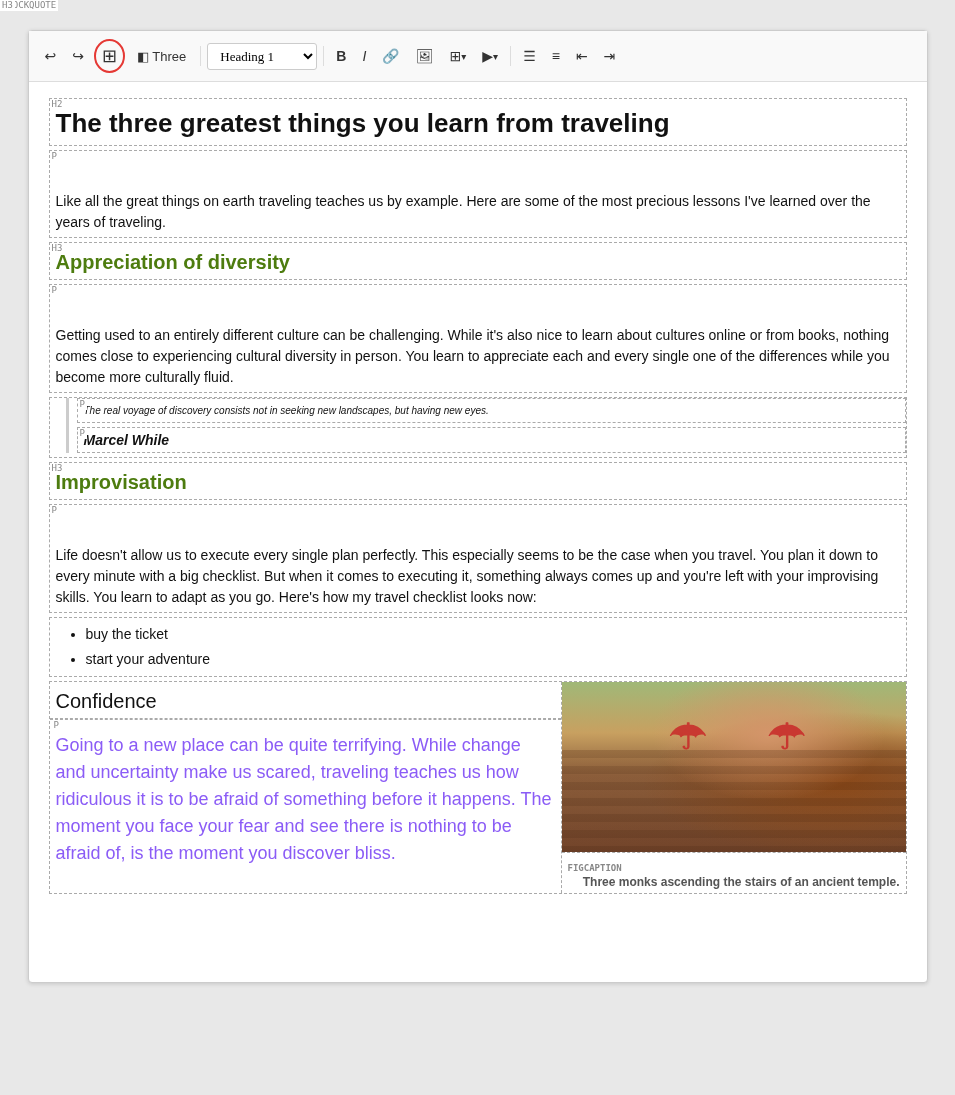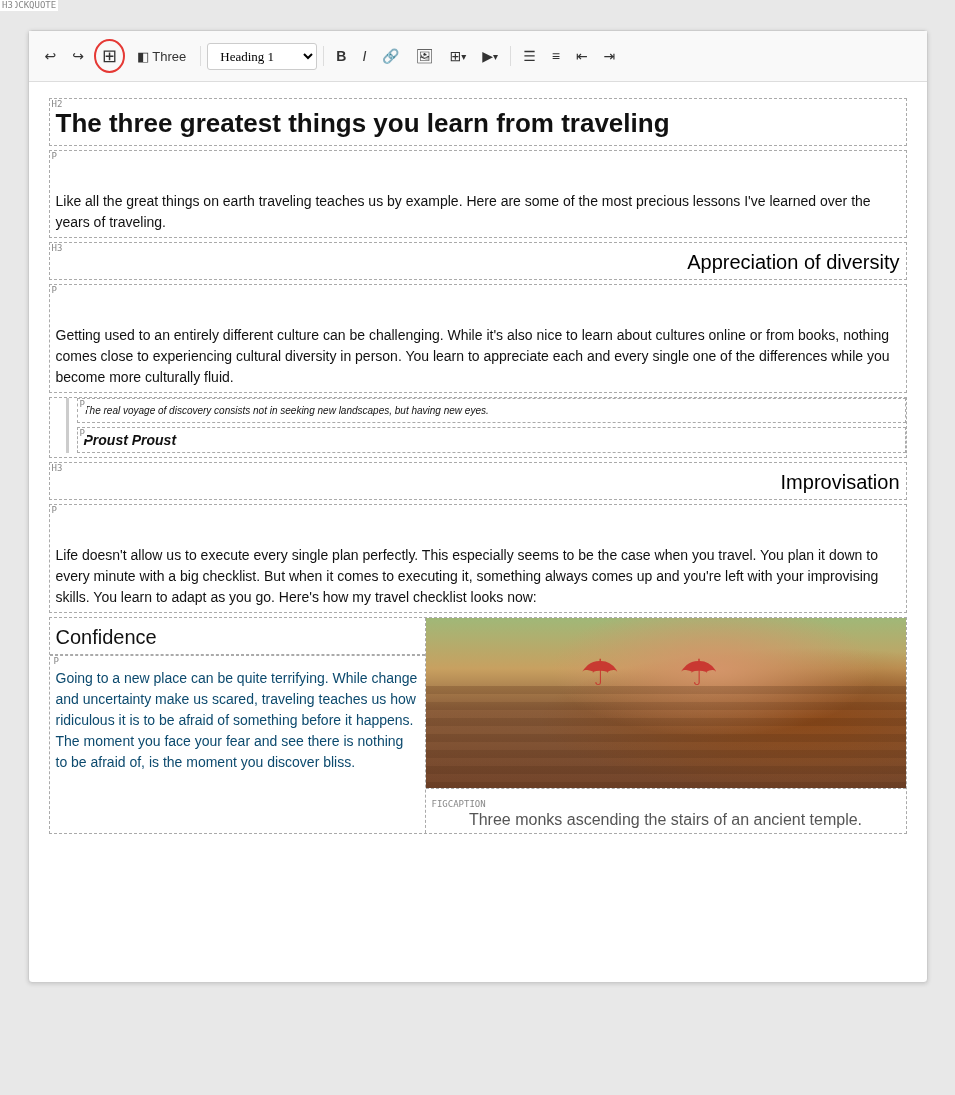--- a/index.html
+++ b/index.html
@@ -92,21 +92,21 @@
       padding: 0 2px;
       line-height: 1.2;
       font-family: monospace;
       z-index: 1;
       text-align: center;
     }
     .block-content {
       padding: 4px 6px 4px 6px;
     }
     .h2-block { font-size: 26px; font-weight: bold; color: #111; line-height: 1.3; padding-top: 8px; }
-    .h3-block { font-size: 20px; font-weight: normal; color: #000000; line-height: 1.3; padding-top: 6px; text-align: right; }
+    .h3-block { font-size: 20px; font-weight: bold; color: #4d7c0f; line-height: 1.3; padding-top: 6px; }
     .p-block { font-size: 14px; color: #111; line-height: 1.5; margin-top: 36px; }
     .blockquote-wrapper {
       border: 1px dashed #aaa;
       margin: 4px 0;
       padding-left: 16px;
     }
     .blockquote-inner {
       border-left: 3px solid #ccc;
       padding-left: 8px;
     }
@@ -137,38 +137,39 @@
       display: flex;
       gap: 0;
       border: 1px dashed #aaa;
       margin-bottom: 4px;
     }
     .confidence-left {
       flex: 1;
       border-right: 1px dashed #aaa;
     }
     .confidence-right {
-      width: 480px;
+      width: 344px;
       flex-shrink: 0;
       display: flex;
       flex-direction: column;
+      font-weight: bold;
     }
     .figcaption-wrapper {
       border-top: 1px dashed #aaa;
       padding: 4px 6px;
     }
     .figcaption-label {
       font-size: 9px;
       color: #888;
       font-family: monospace;
     }
     .figcaption-text {
-      font-size: 16px;
+      font-size: 12px;
       color: #555;
-      text-align: center;
+      text-align: right;
     }
     
     .fmt-btn {
       font-weight: bold;
       font-size: 14px;
     }
     .fmt-italic {
       font-style: italic;
       font-weight: normal;
       font-size: 14px;
@@ -192,22 +193,22 @@
       border-top: 1px dashed #aaa;
     }
     .conf-p-label {
       font-size: 9px;
       color: #888;
       font-family: monospace;
       display: block;
       padding: 0 4px;
     }
     .conf-p-text {
-      font-size: 14px;
-      color: #0c4a6e;
+      font-size: 18px;
+      color: #8b5cf6;
       line-height: 1.5;
       padding: 2px 6px 6px 6px;
     }
     
     .monks-image {
       width: 100%;
       height: 170px;
       background: 
         radial-gradient(ellipse at 60% 30%, #d4956a 0%, transparent 40%),
         radial-gradient(ellipse at 80% 60%, #8b4513 0%, transparent 50%),
@@ -327,35 +328,44 @@
 
     <div class="blockquote-wrapper">
       <span class="block-label">BLOCKQUOTE</span>
       <div class="blockquote-inner">
         <div class="block-wrapper" style="margin-bottom:4px;">
           <span class="block-label">P</span>
           <div class="block-content blockquote-p">The real voyage of discovery consists not in seeking new landscapes, but having new eyes.</div>
         </div>
         <div class="block-wrapper">
           <span class="block-label">P</span>
-          <div class="block-content blockquote-author">Proust Proust</div>
+          <div class="block-content blockquote-author">Marcel While</div>
         </div>
       </div>
     </div>
 
     <div class="block-wrapper">
       <span class="block-label">H3</span>
       <div class="block-content h3-block">Improvisation</div>
     </div>
 
     <div class="block-wrapper">
       <span class="block-label">P</span>
       <div class="block-content p-block">Life doesn't allow us to execute every single plan perfectly. This especially seems to be the case when you travel. You plan it down to every minute with a big checklist. But when it comes to executing it, something always comes up and you're left with your improvising skills. You learn to adapt as you go. Here's how my travel checklist looks now:</div>
     </div>
 
+    <div class="ul-wrapper">
+      <span class="block-label">UL</span>
+      <div class="block-content">
+        <ul class="ul-block">
+          <li>buy the ticket</li>
+          <li>start your adventure</li>
+        </ul>
+      </div>
+    </div>
 
     <div class="confidence-section">
 
       <div class="confidence-left">
         <div>
           <span class="block-label conf-h3-label">H3</span>
           <div class="conf-h3">Confidence</div>
         </div>
         <div class="conf-p-wrapper">
           <span class="conf-p-label">P</span>

